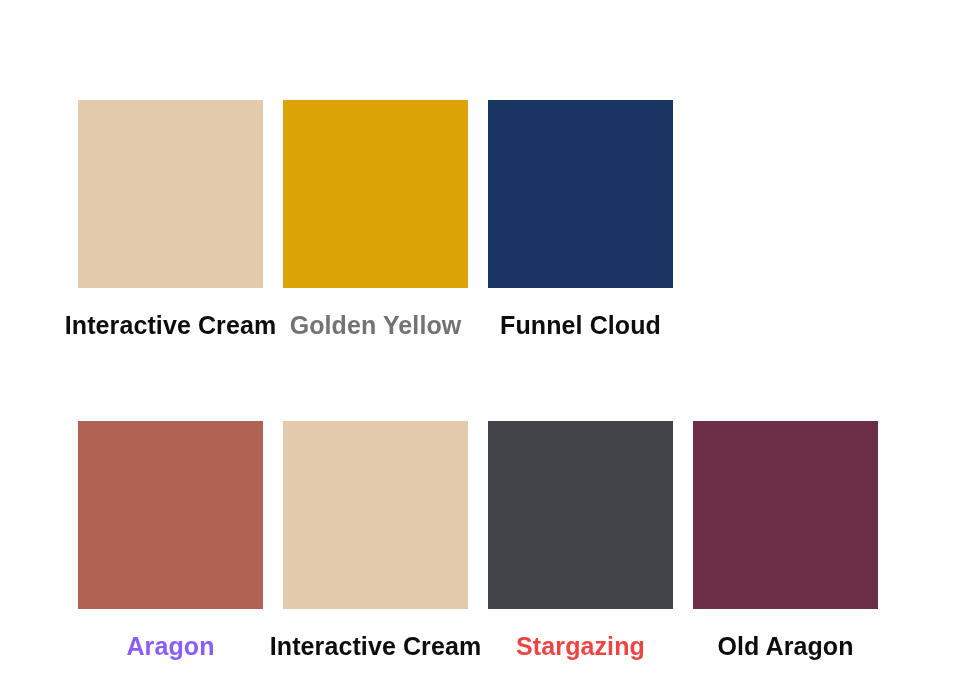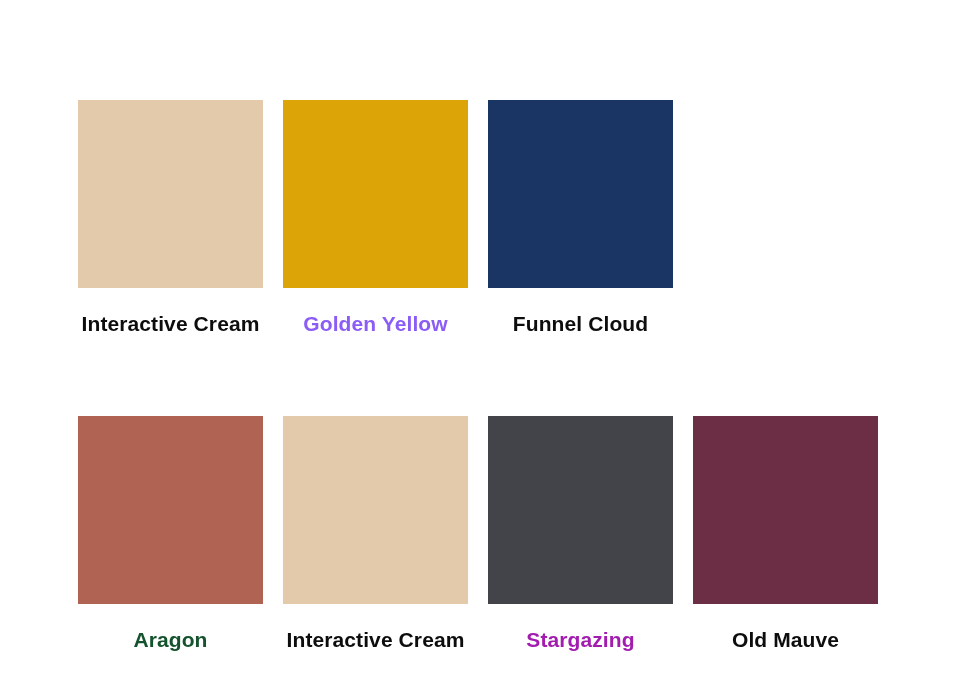--- a/index.html
+++ b/index.html
@@ -48,21 +48,21 @@
   }
 
   .swatch-chip {
     width: 185px;
     height: 188px;
     display: block;
   }
 
   .swatch-label {
     margin-top: 24px;
-    font-size: 21px;
+    font-size: 25px;
     font-weight: bold;
     color: #0d0d0d;
     letter-spacing: 0.1px;
     text-align: center;
     white-space: nowrap;
     line-height: 1.1;
   }
 </style>
 </head>
 <body style="background: rgb(255, 255, 255);">
@@ -73,49 +73,49 @@
 
     <div class="swatch-row">
 
       <div class="swatch-cell">
         <div class="swatch-chip" style="background-color: rgb(227, 202, 171);"></div>
         <div class="swatch-label" style="color: rgb(13, 13, 13);">Interactive Cream</div>
       </div>
 
       <div class="swatch-cell">
         <div class="swatch-chip" style="background-color: rgb(220, 164, 6);"></div>
-        <div class="swatch-label" style="color: #8b5cf6;">Golden Yellow</div>
+        <div class="swatch-label" style="color: #737373;">Golden Yellow</div>
       </div>
 
 
       <div class="swatch-cell">
         <div class="swatch-chip" style="background-color: rgb(26, 53, 99);"></div>
         <div class="swatch-label" style="color: rgb(13, 13, 13); text-align: center;">Funnel Cloud</div>
       </div>
 
     </div>
 
     <div class="swatch-row">
 
       <div class="swatch-cell">
         <div class="swatch-chip" style="background-color: rgb(176, 98, 83);"></div>
-        <div class="swatch-label" style="color: #14532d;">Aragon</div>
+        <div class="swatch-label" style="color: #8b5cf6;">Aragon</div>
       </div>
 
       <div class="swatch-cell">
         <div class="swatch-chip" style="background-color: rgb(227, 202, 171);"></div>
         <div class="swatch-label" style="color: rgb(13, 13, 13);">Interactive Cream</div>
       </div>
 
       <div class="swatch-cell">
         <div class="swatch-chip" style="background-color: rgb(66, 68, 73);"></div>
-        <div class="swatch-label" style="color: #a21caf;">Stargazing</div>
+        <div class="swatch-label" style="color: #ef4444;">Stargazing</div>
       </div>
 
       <div class="swatch-cell">
         <div class="swatch-chip" style="background-color: rgb(107, 46, 69);"></div>
-        <div class="swatch-label" style="color: rgb(13, 13, 13);">Old Mauve</div>
+        <div class="swatch-label" style="color: rgb(13, 13, 13);">Old Aragon</div>
       </div>
 
     </div>
 
   </div>
 </div>
 
 </body></html>

